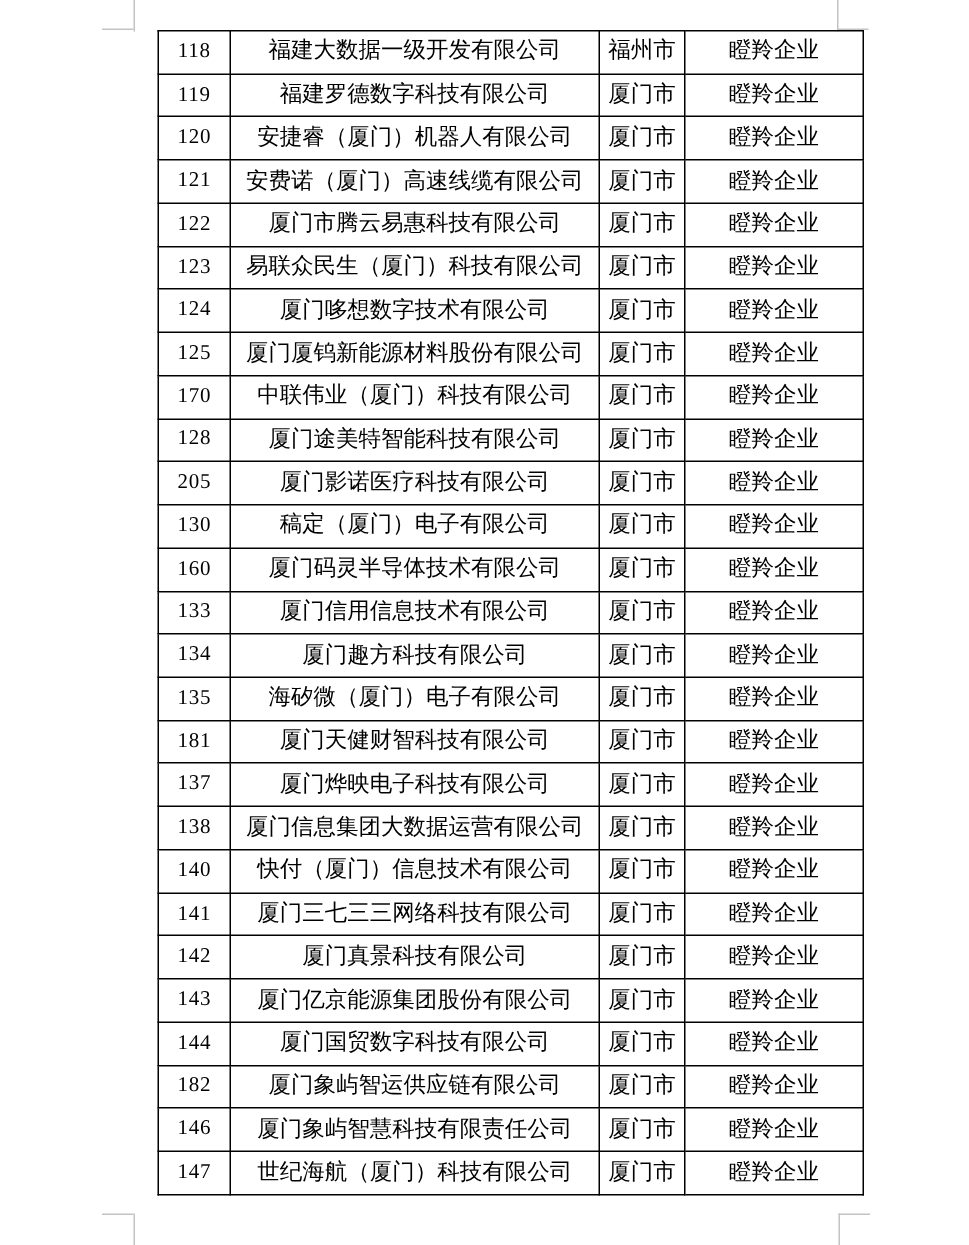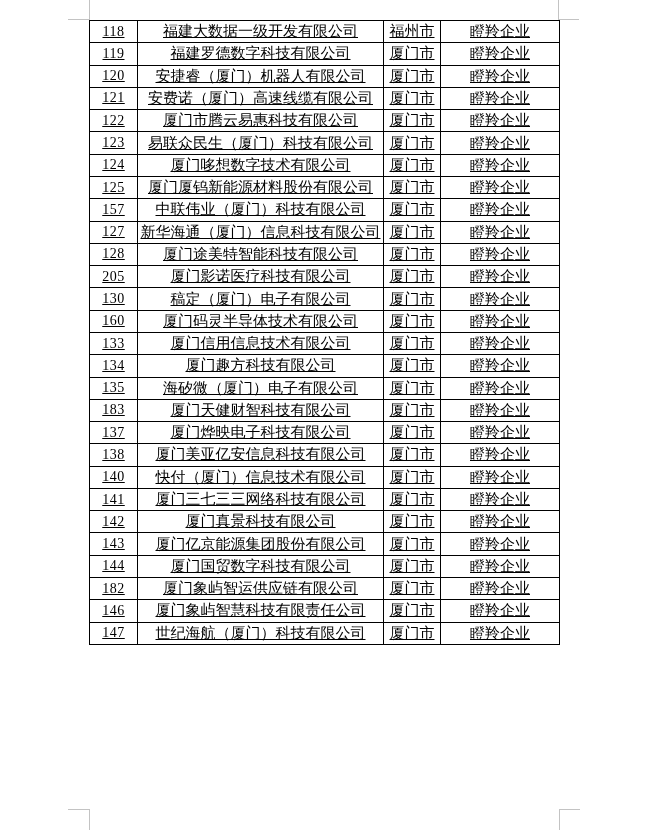--- a/index.html
+++ b/index.html
@@ -31,27 +31,26 @@
   .tl-h { left: 68px; top: 19px; }
   .tr-v { left: 558px; top: 0; }
   .tr-h { left: 558px; top: 19px; }
   .bl-h { left: 68px; top: 809px; }
   .bl-v { left: 89px; top: 809px; }
   .br-h { left: 559px; top: 809px; }
   .br-v { left: 559px; top: 809px; }
 
   table.company-table {
     position: absolute;
-    left: 89px;
+    left: 105px;
     top: 20px;
     width: 470px;
-    height: 625px;
+    height: 777px;
     border-collapse: collapse;
     table-layout: fixed;
-    text-decoration: underline;
   }
   .company-table td {
     border: 1px solid #000000;
     text-align: center;
     vertical-align: middle;
     font-size: 15px;
     line-height: 1;
     padding: 0;
     white-space: nowrap;
     overflow: hidden;
@@ -125,28 +124,22 @@
           <td class="cell-city">厦门市</td>
           <td class="cell-category">瞪羚企业</td>
         </tr>
         <tr>
           <td class="cell-no">125</td>
           <td class="cell-name">厦门厦钨新能源材料股份有限公司</td>
           <td class="cell-city">厦门市</td>
           <td class="cell-category">瞪羚企业</td>
         </tr>
         <tr>
-          <td class="cell-no">157</td>
+          <td class="cell-no">170</td>
           <td class="cell-name">中联伟业（厦门）科技有限公司</td>
-          <td class="cell-city">厦门市</td>
-          <td class="cell-category">瞪羚企业</td>
-        </tr>
-        <tr>
-          <td class="cell-no">127</td>
-          <td class="cell-name">新华海通（厦门）信息科技有限公司</td>
           <td class="cell-city">厦门市</td>
           <td class="cell-category">瞪羚企业</td>
         </tr>
         <tr>
           <td class="cell-no">128</td>
           <td class="cell-name">厦门途美特智能科技有限公司</td>
           <td class="cell-city">厦门市</td>
           <td class="cell-category">瞪羚企业</td>
         </tr>
         <tr>
@@ -179,34 +172,34 @@
           <td class="cell-city">厦门市</td>
           <td class="cell-category">瞪羚企业</td>
         </tr>
         <tr>
           <td class="cell-no">135</td>
           <td class="cell-name">海矽微（厦门）电子有限公司</td>
           <td class="cell-city">厦门市</td>
           <td class="cell-category">瞪羚企业</td>
         </tr>
         <tr>
-          <td class="cell-no">183</td>
+          <td class="cell-no">181</td>
           <td class="cell-name">厦门天健财智科技有限公司</td>
           <td class="cell-city">厦门市</td>
           <td class="cell-category">瞪羚企业</td>
         </tr>
         <tr>
           <td class="cell-no">137</td>
           <td class="cell-name">厦门烨映电子科技有限公司</td>
           <td class="cell-city">厦门市</td>
           <td class="cell-category">瞪羚企业</td>
         </tr>
         <tr>
           <td class="cell-no">138</td>
-          <td class="cell-name">厦门美亚亿安信息科技有限公司</td>
+          <td class="cell-name">厦门信息集团大数据运营有限公司</td>
           <td class="cell-city">厦门市</td>
           <td class="cell-category">瞪羚企业</td>
         </tr>
         <tr>
           <td class="cell-no">140</td>
           <td class="cell-name">快付（厦门）信息技术有限公司</td>
           <td class="cell-city">厦门市</td>
           <td class="cell-category">瞪羚企业</td>
         </tr>
         <tr>

